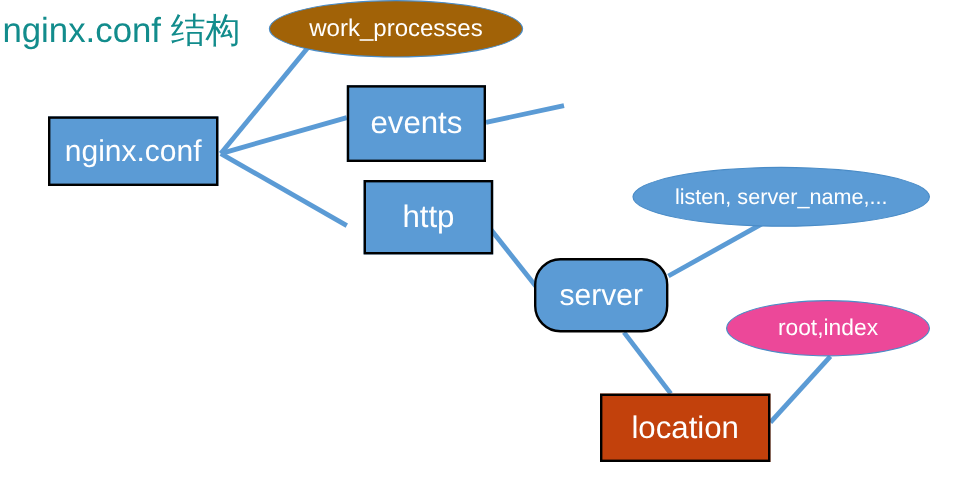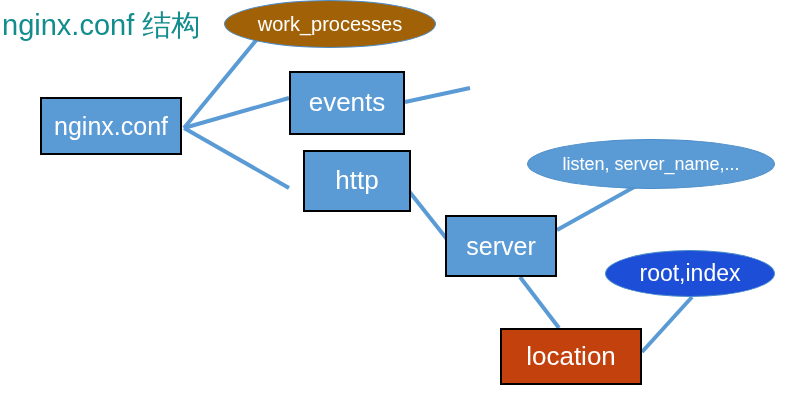--- a/index.html
+++ b/index.html
@@ -80,22 +80,22 @@
     </div>
     <div class="node rect" style="left: 289px; top: 71px; width: 116px; height: 64px; font-size: 26px; background: rgb(91, 155, 213); color: rgb(255, 255, 255);">
       <span>events</span>
     </div>
     <div class="node rect" style="left: 303px; top: 150px; width: 108px; height: 62px; font-size: 26px; background: rgb(91, 155, 213); color: rgb(255, 255, 255);">
       <span>http</span>
     </div>
     <div class="node ellipse" style="left: 527px; top: 139px; width: 248px; height: 50px; font-size: 18px; background: rgb(91, 155, 213); color: rgb(255, 255, 255); text-align: center;">
       <span>listen, server_name,...</span>
     </div>
-    <div class="node rect" style="left: 445px; top: 215px; width: 112px; height: 62px; font-size: 25px; background: rgb(91, 155, 213); color: rgb(255, 255, 255);">
+    <div class="node rect" style="left: 445px; top: 215px; width: 112px; height: 62px; font-size: 25px; background: rgb(91, 155, 213); color: rgb(255, 255, 255); border-radius: 22px;">
       <span>server</span>
     </div>
-    <div class="node ellipse" style="left: 605px; top: 250px; width: 170px; height: 47px; font-size: 23px; background: #1d4ed8; color: rgb(255, 255, 255);">
+    <div class="node ellipse" style="left: 605px; top: 250px; width: 170px; height: 47px; font-size: 19px; background: #ec4899; color: rgb(255, 255, 255);">
       <span>root,index</span>
     </div>
     <div class="node rect" style="left: 500px; top: 328px; width: 142px; height: 57px; font-size: 26px; background: #c2410c; color: rgb(255, 255, 255);">
       <span>location</span>
     </div>
   </div>
 
 </body></html>

